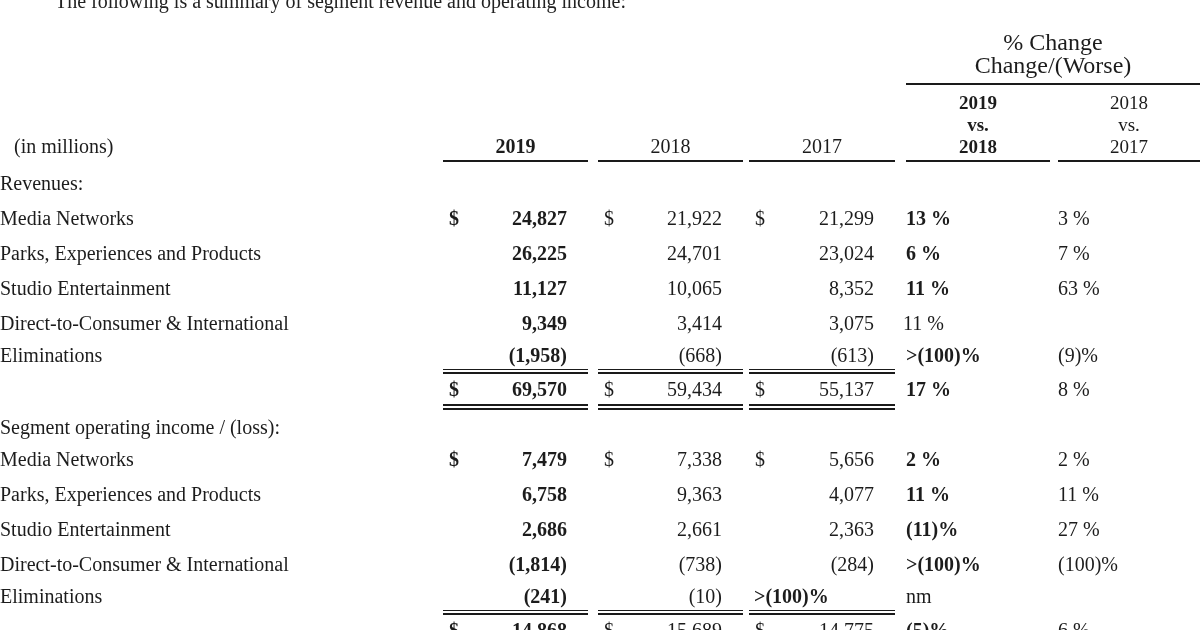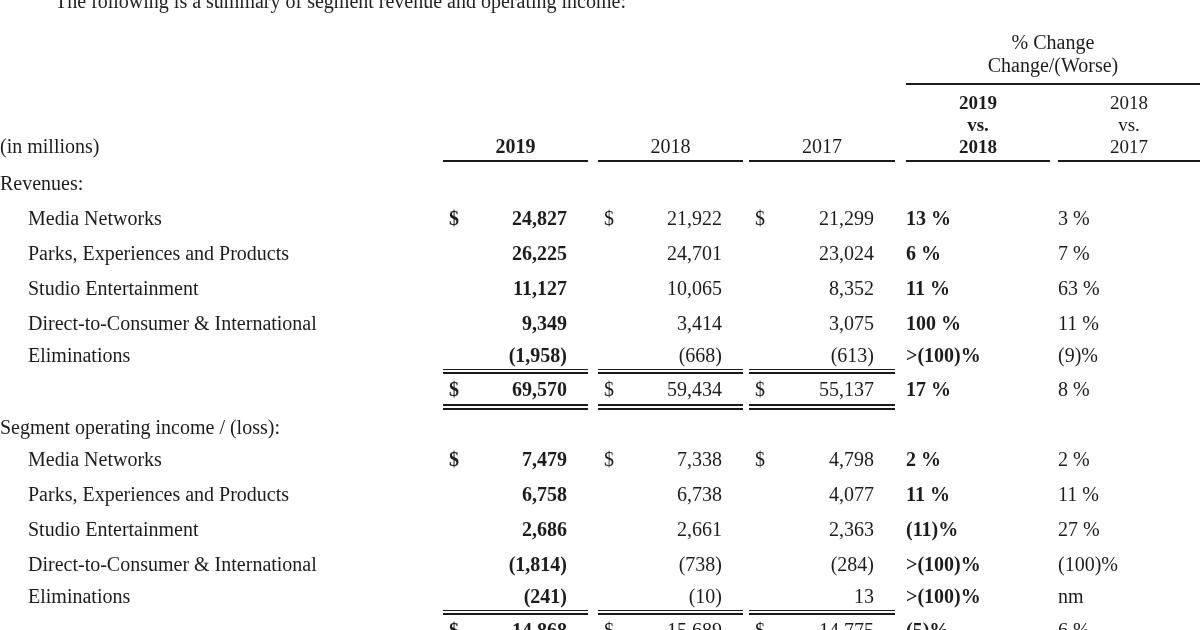--- a/index.html
+++ b/index.html
@@ -17,41 +17,41 @@
   .cm1{width:145px;box-sizing:border-box;}
   .cm2{width:145px;margin-left:10px;box-sizing:border-box;}
   .cm3{width:146px;margin-left:6px;box-sizing:border-box;}
   .cp1{width:144px;margin-left:11px;box-sizing:border-box;}
   .cp2{width:142px;margin-left:8px;box-sizing:border-box;}
   .cpw{width:294px;margin-left:11px;box-sizing:border-box;} 
   
   .money{display:flex;justify-content:space-between;align-items:baseline;padding-left:6px;padding-right:21px;}
   .pct{text-align:left;padding-right:33px;}
   .sect{}
-  .item{padding-left:28px;}
+  .item{}
   .b{font-weight:bold;}
   
   .h48{height:48px;align-items:flex-start;}
   .h75{height:75px;align-items:flex-end;}
   .h35{height:35px;}
   .h30{height:30px;}
   .h29{height:29px;}
   .h28{height:28px;}
   .h6 {height:6px;align-items:flex-start;}
   .h6b{height:6px;align-items:flex-end;}
   .h8 {height:8px;align-items:flex-start;}
   
   .rl {height:2px;background:#1a1a1a;}
   .rl2{height:5px;border-top:1px solid #1a1a1a;border-bottom:2px solid #1a1a1a;}   
   .rl3{height:6px;border-top:2px solid #1a1a1a;border-bottom:2px solid #1a1a1a;}   
   
-  .pcthdr{text-align:center;font-size:20px;line-height:23px;}
+  .pcthdr{text-align:center;font-size:24px;line-height:23px;}
   .yr{text-align:center;padding-bottom:2px;}
   .cmp{text-align:center;font-size:19px;line-height:22px;padding-bottom:2px;}
-  .inm{padding-bottom:2px;}
+  .inm{padding-left:14px;padding-bottom:2px;}
 </style>
 </head>
 <body>
 
 <div class="intro">The following is a summary of segment revenue and operating income:</div>
 
 <div class="tbl">
 
   <div class="row h48">
     <div class="cl"></div>
@@ -161,21 +161,20 @@
         <span>9,349</span>
       </div>
     <div class="cm2 money">
         <span></span>
         <span>3,414</span>
       </div>
     <div class="cm3 money">
         <span></span>
         <span>3,075</span>
       </div>
-    <div class="cp1 pct b">100 %</div>
     <div class="cp2 pct">11 %</div>
   </div>
 
   <div class="row h28">
     <div class="cl item">Eliminations</div>
     <div class="cm1 money b">
         <span></span>
         <span>(1,958)</span>
       </div>
     <div class="cm2 money">
@@ -235,35 +234,35 @@
     <div class="cm1 money b">
         <span>$</span>
         <span>7,479</span>
       </div>
     <div class="cm2 money">
         <span>$</span>
         <span>7,338</span>
       </div>
     <div class="cm3 money">
         <span>$</span>
-        <span>4,798</span>
+        <span>5,656</span>
       </div>
     <div class="cp1 pct b">2 %</div>
     <div class="cp2 pct">2 %</div>
   </div>
 
   <div class="row h35">
     <div class="cl item">Parks, Experiences and Products</div>
     <div class="cm1 money b">
         <span></span>
         <span>6,758</span>
       </div>
     <div class="cm2 money">
         <span></span>
-        <span>6,738</span>
+        <span>9,363</span>
       </div>
     <div class="cm3 money">
         <span></span>
         <span>4,077</span>
       </div>
     <div class="cp1 pct b">11 %</div>
     <div class="cp2 pct">11 %</div>
   </div>
 
   <div class="row h35">
@@ -304,24 +303,20 @@
 
   <div class="row h28">
     <div class="cl item">Eliminations</div>
     <div class="cm1 money b">
         <span></span>
         <span>(241)</span>
       </div>
     <div class="cm2 money">
         <span></span>
         <span>(10)</span>
-      </div>
-    <div class="cm3 money">
-        <span></span>
-        <span>13</span>
       </div>
     <div class="cp1 pct b">&gt;(100)%</div>
     <div class="cp2 pct">nm</div>
   </div>
 
   <div class="row h6">
     <div class="cl"></div>
     <div class="cm1 rl2"></div>
     <div class="cm2 rl2"></div>
     <div class="cm3 rl2"></div>

